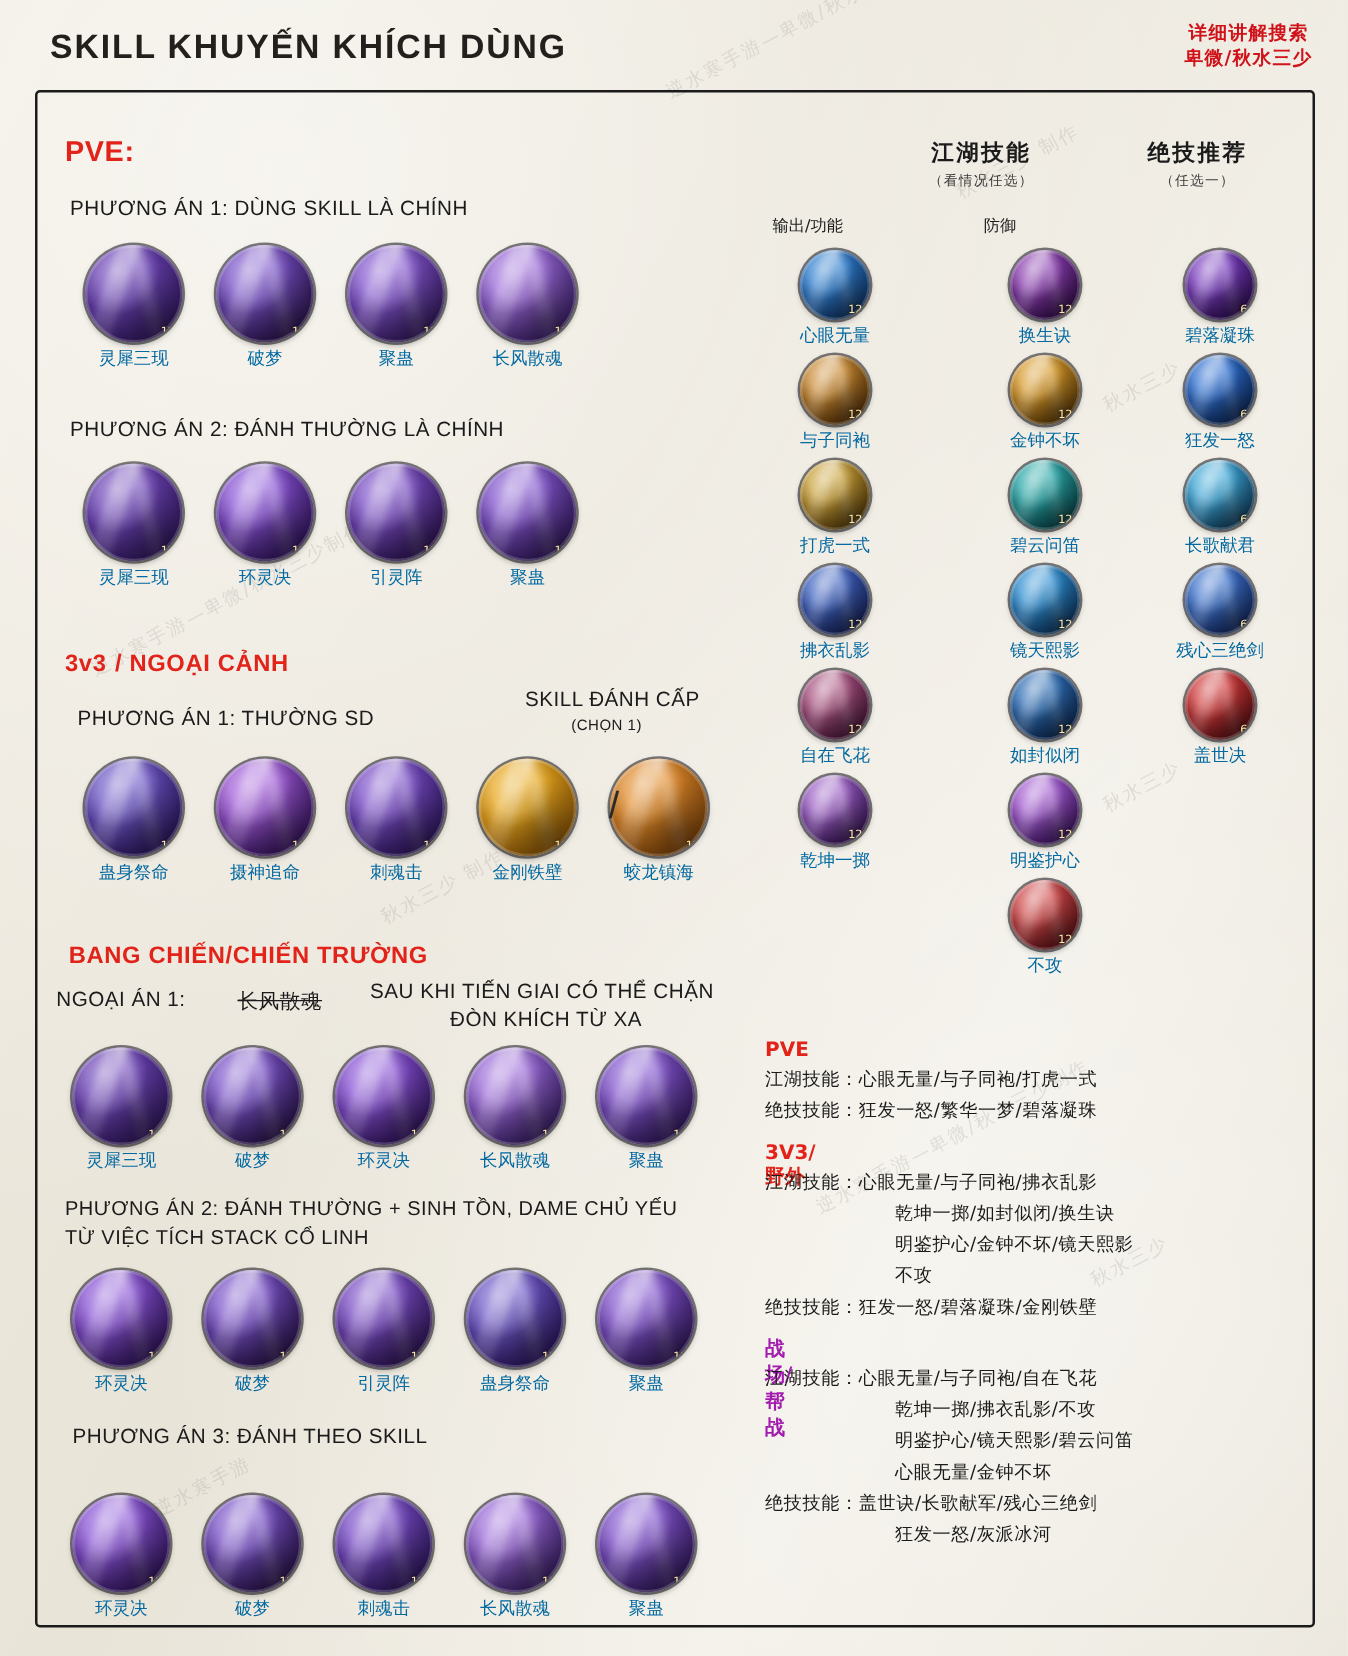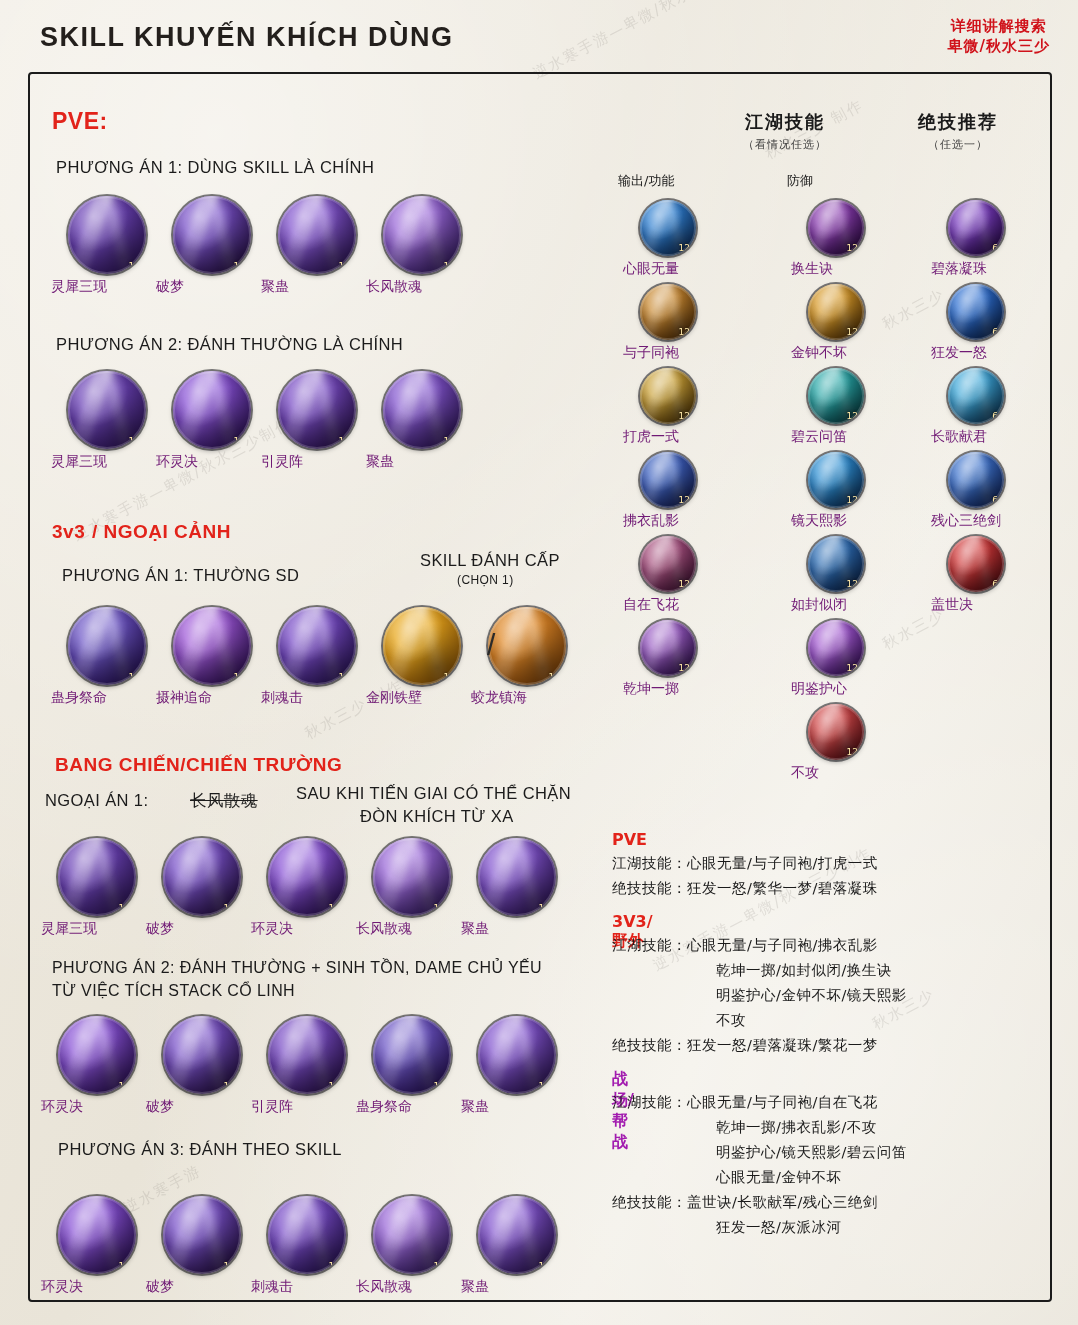--- a/index.html
+++ b/index.html
@@ -48,21 +48,21 @@
 
   #frame {
     position:absolute; left:28px; top:72px;
     width:1020px; height:1226px;
     border:2px solid #1b1b1b; border-radius:4px;
     background:transparent;
   }
 
   .sec-title { position:absolute; font-weight:bold; color:#e2231a; letter-spacing:.5px;}
   .line { position:absolute; color:#1b1b1b; letter-spacing:.4px;}
-  .lbl { font-size:14px; color:#701a75; font-family:"DejaVu Sans", sans-serif;}
+  .lbl { text-align:center; font-size:14px; color:#0369a1; font-family:"DejaVu Sans", sans-serif;}
 
   
   .orb {
     position:relative; border-radius:50%;
     box-shadow:0 0 0 2px rgba(20,20,25,.55), 0 2px 5px rgba(0,0,0,.35);
     overflow:hidden;
   }
   .orb .glint{
     position:absolute; inset:0; border-radius:50%;
     background:
@@ -630,21 +630,21 @@
 
 <div id="summary-block" style="position: absolute; left: 0px; top: 0px;">
     <div class="br-title" style="left: 612px; top: 830px; color: rgb(226, 35, 26);">PVE</div>
     <div class="br-line" style="left: 612px; top: 854px; text-align: right;">江湖技能：心眼无量/与子同袍/打虎一式</div>
     <div class="br-line" style="left: 612px; top: 879px;">绝技技能：狂发一怒/繁华一梦/碧落凝珠</div>
     <div class="br-title" style="left: 612px; top: 912px; color: rgb(226, 35, 26);">3V3/野外</div>
     <div class="br-line" style="left: 612px; top: 936px;">江湖技能：心眼无量/与子同袍/拂衣乱影</div>
     <div class="br-line" style="left: 716px; top: 961px;">乾坤一掷/如封似闭/换生诀</div>
     <div class="br-line" style="left: 716px; top: 986px;">明鉴护心/金钟不坏/镜天熙影</div>
     <div class="br-line" style="left: 716px; top: 1011px;">不攻</div>
-    <div class="br-line" style="left: 612px; top: 1036px;">绝技技能：狂发一怒/碧落凝珠/繁花一梦</div>
+    <div class="br-line" style="left: 612px; top: 1036px;">绝技技能：狂发一怒/碧落凝珠/金刚铁壁</div>
     <div class="br-title" style="left: 612px; top: 1069px; color: #a21caf;">战场/帮战</div>
     <div class="br-line" style="left: 612px; top: 1093px;">江湖技能：心眼无量/与子同袍/自在飞花</div>
     <div class="br-line" style="left: 716px; top: 1118px;">乾坤一掷/拂衣乱影/不攻</div>
     <div class="br-line" style="left: 716px; top: 1143px;">明鉴护心/镜天熙影/碧云问笛</div>
     <div class="br-line" style="left: 716px; top: 1168px;">心眼无量/金钟不坏</div>
     <div class="br-line" style="left: 612px; top: 1193px;">绝技技能：盖世诀/长歌献军/残心三绝剑</div>
     <div class="br-line" style="left: 716px; top: 1218px;">狂发一怒/灰派冰河</div>
   </div>
 
 </body></html>

